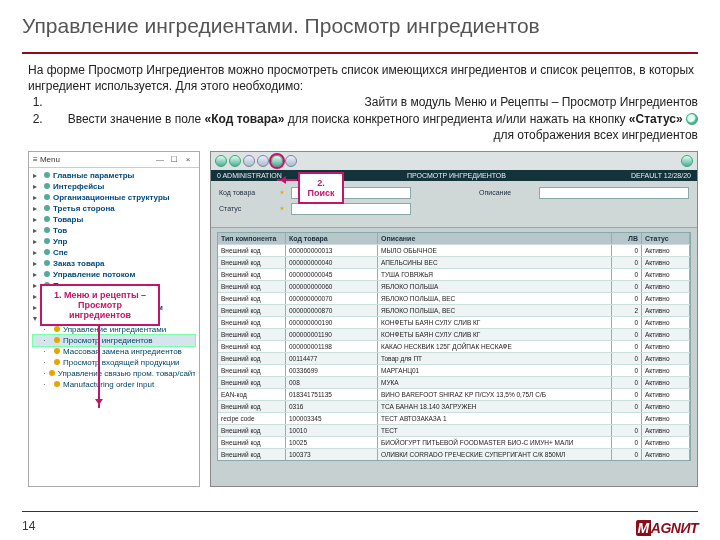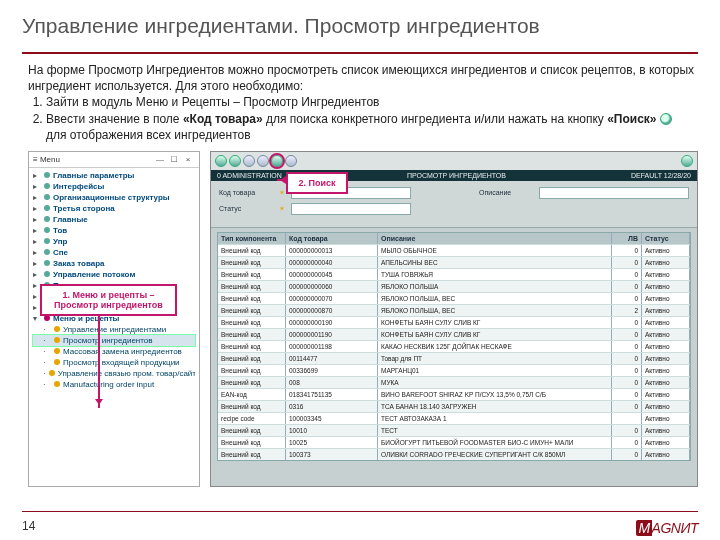--- a/index.html
+++ b/index.html
@@ -1,21 +1,21 @@
 <!DOCTYPE html>
 <html><head>
 <meta charset="utf-8">
 <style>
   * { box-sizing: border-box; margin: 0; padding: 0; }
   body { width: 720px; height: 540px; font-family: Arial, sans-serif; background: #fff; position: relative; overflow: hidden; }
   .slide { padding: 14px 22px 12px 22px; }
   .title { font-size: 21px; color: #555; font-weight: 400; margin-bottom: 14px; }
   .hr-red { height: 2px; background: #8b0d1a; margin-bottom: 8px; }
   .intro { font-size: 12px; color: #222; line-height: 1.35; padding-left: 6px; }
-  .intro ol { padding-left: 18px; }
+  .intro ol { padding-left: 18px; text-align: right; }
   .intro .b { font-weight: bold; }
   .search-ic { display: inline-block; width: 12px; height: 12px; border-radius: 50%; background: radial-gradient(circle at 40% 40%, #dfe 40%, #5a9 60%); border: 1px solid #3a7; vertical-align: middle; }
   .workspace { display: flex; gap: 10px; margin-top: 8px; padding-left: 6px; }
   
   .menu-win { width: 172px; border: 1px solid #aaa; background: #fff; font-size: 8px; }
   .menu-titlebar { display: flex; align-items: center; height: 16px; padding: 0 4px; border-bottom: 1px solid #ccc; color: #333; }
   .menu-titlebar .gap { flex: 1; }
   .winbtn { width: 14px; text-align: center; color: #555; }
   .logo-row { display:flex; align-items:center; justify-content:center; gap:4px; padding: 6px 0 4px; border-bottom:1px solid #ddd; }
   .logo-dots { width:18px;height:18px;border-radius:50%;background:
@@ -28,22 +28,22 @@
   .logo-txt .r { color:#333; letter-spacing:1px; font-weight:bold; }
   .tree { padding: 2px 4px 6px 4px; }
   .tree .item { display:flex; align-items:center; gap:3px; padding:1px 0; color:#004a7f; font-weight:bold; white-space:nowrap; overflow:hidden; }
   .tree .item .exp { width:8px; color:#555; font-weight:normal; }
   .tree .sub .item { padding-left:10px; color:#046; font-weight:normal; }
   .bullet { width:6px;height:6px;border-radius:50%; background:#5a9; flex-shrink:0; }
   .bullet.y { background:#e7a500; }
   .bullet.p { background:#b06; }
   .tree .active { background:#d6e4ee; outline:1px solid #7fa; position:relative; }
   .callout { position:absolute; border:2px solid #c3166b; background:#fff; color:#c3166b; font-size:9px; font-weight:bold; text-align:center; padding:4px 6px; z-index:5; }
-  .callout.c1 { left:40px; top:284px; width:137px; }
-  .callout.c2 { left:286px; top:172px; width:62px; }
+  .callout.c1 { left:40px; top:284px; width:120px; }
+  .callout.c2 { left:298px; top:172px; width:46px; }
   .arrow-v { position:absolute; width:2px; background:#c3166b; z-index:4; }
   .arrow-v::after { content:""; position:absolute; left:-3px; bottom:-1px; border:4px solid transparent; border-top:6px solid #c3166b; }
   .arrow-h { position:absolute; height:2px; background:#c3166b; z-index:4; }
   .arrow-h::after { content:""; position:absolute; right:-1px; top:-3px; border:4px solid transparent; border-left:6px solid #c3166b; }
   
   .app { flex:1; border:1px solid #888; background:#c6d0d0; font-size:7px; color:#222; position:relative; height:336px; overflow:hidden; }
   .toolbar { display:flex; gap:2px; padding:3px 4px; background:#dde3e3; }
   .tbtn { width:12px;height:12px;border-radius:50%;background:linear-gradient(#eef,#abc); border:1px solid #789; }
   .tbtn.g { background:linear-gradient(#dfe,#5a9); border-color:#3a7; }
   .tbtn.hl { outline:2px solid #c3166b; }
@@ -58,35 +58,35 @@
   .fgap { flex:1; }
   .grid { margin:4px 6px 0; border:1px solid #8aa; background:#fff; }
   .ghead { display:flex; background:#b7c6c8; color:#234; font-weight:bold; }
   .gcell { padding:2px 3px; border-right:1px solid #9ab; overflow:hidden; white-space:nowrap; }
   .c-type{flex:0 0 68px;} .c-code{flex:0 0 92px;} .c-desc{flex:1;} .c-lb{flex:0 0 30px;text-align:right;} .c-stat{flex:0 0 48px;}
   .grow { display:flex; border-top:1px solid #cdd; font-size:6.5px; }
   .grow:nth-child(even){ background:#eef3f3; }
   .footer { position:absolute; left:0; right:0; bottom:0; height:28px; display:flex; align-items:center; padding:0 22px; }
   .hr-bottom { position:absolute; left:22px; right:22px; bottom:28px; height:1px; background:#8b0d1a; }
   .pageno { font-size:12px; color:#333; }
-  .brand { position:absolute; right:22px; bottom:4px; font-size:14px; font-style:italic; font-weight:normal; color:#8b0d1a; letter-spacing:-0.5px;}
+  .brand { position:absolute; right:22px; bottom:4px; font-size:14px; font-style:italic; font-weight:bold; color:#8b0d1a; letter-spacing:-0.5px;}
   .brand .m { background:#8b0d1a; color:#fff; padding:0 2px; border-radius:2px 0 0 2px; }
 </style>
 </head>
 <body>
 
 <div class="slide">
   <div class="title">Управление ингредиентами. Просмотр ингредиентов</div>
   <div class="hr-red"></div>
   <div class="intro">
     <div>На форме Просмотр Ингредиентов можно просмотреть список имеющихся ингредиентов и список рецептов, в которых ингредиент используется. Для этого необходимо:</div>
     <ol>
       <li>Зайти в модуль Меню и Рецепты – Просмотр Ингредиентов</li>
       <li>
-        <span>Ввести значение в поле </span><span class="b">«Код товара»</span><span> для поиска конкретного ингредиента и/или нажать на кнопку </span><span class="b">«Поиск»</span>
+        <span>Ввести значение в поле </span><span class="b">«Код товара»</span><span> для поиска конкретного ингредиента и/или нажать на кнопку </span><span class="b">«Статус»</span>
         <span class="search-ic"></span><br>
         <span>для отображения всех ингредиентов</span>
       </li>
     </ol>
   </div>
 
   <div class="workspace">
 
     <div class="menu-win">
       <div class="menu-titlebar">
@@ -114,21 +114,21 @@
             <span>Организационные структуры</span>
           </div>
           <div class="item">
             <span class="exp">▸</span>
             <span class="bullet"></span>
             <span>Третья сторона</span>
           </div>
           <div class="item">
             <span class="exp">▸</span>
             <span class="bullet"></span>
-            <span>Главные</span>
+            <span>Товары</span>
           </div>
           <div class="item">
             <span class="exp">▸</span>
             <span class="bullet"></span>
             <span>Тов</span>
           </div>
           <div class="item">
             <span class="exp">▸</span>
             <span class="bullet"></span>
             <span>Упр</span>

